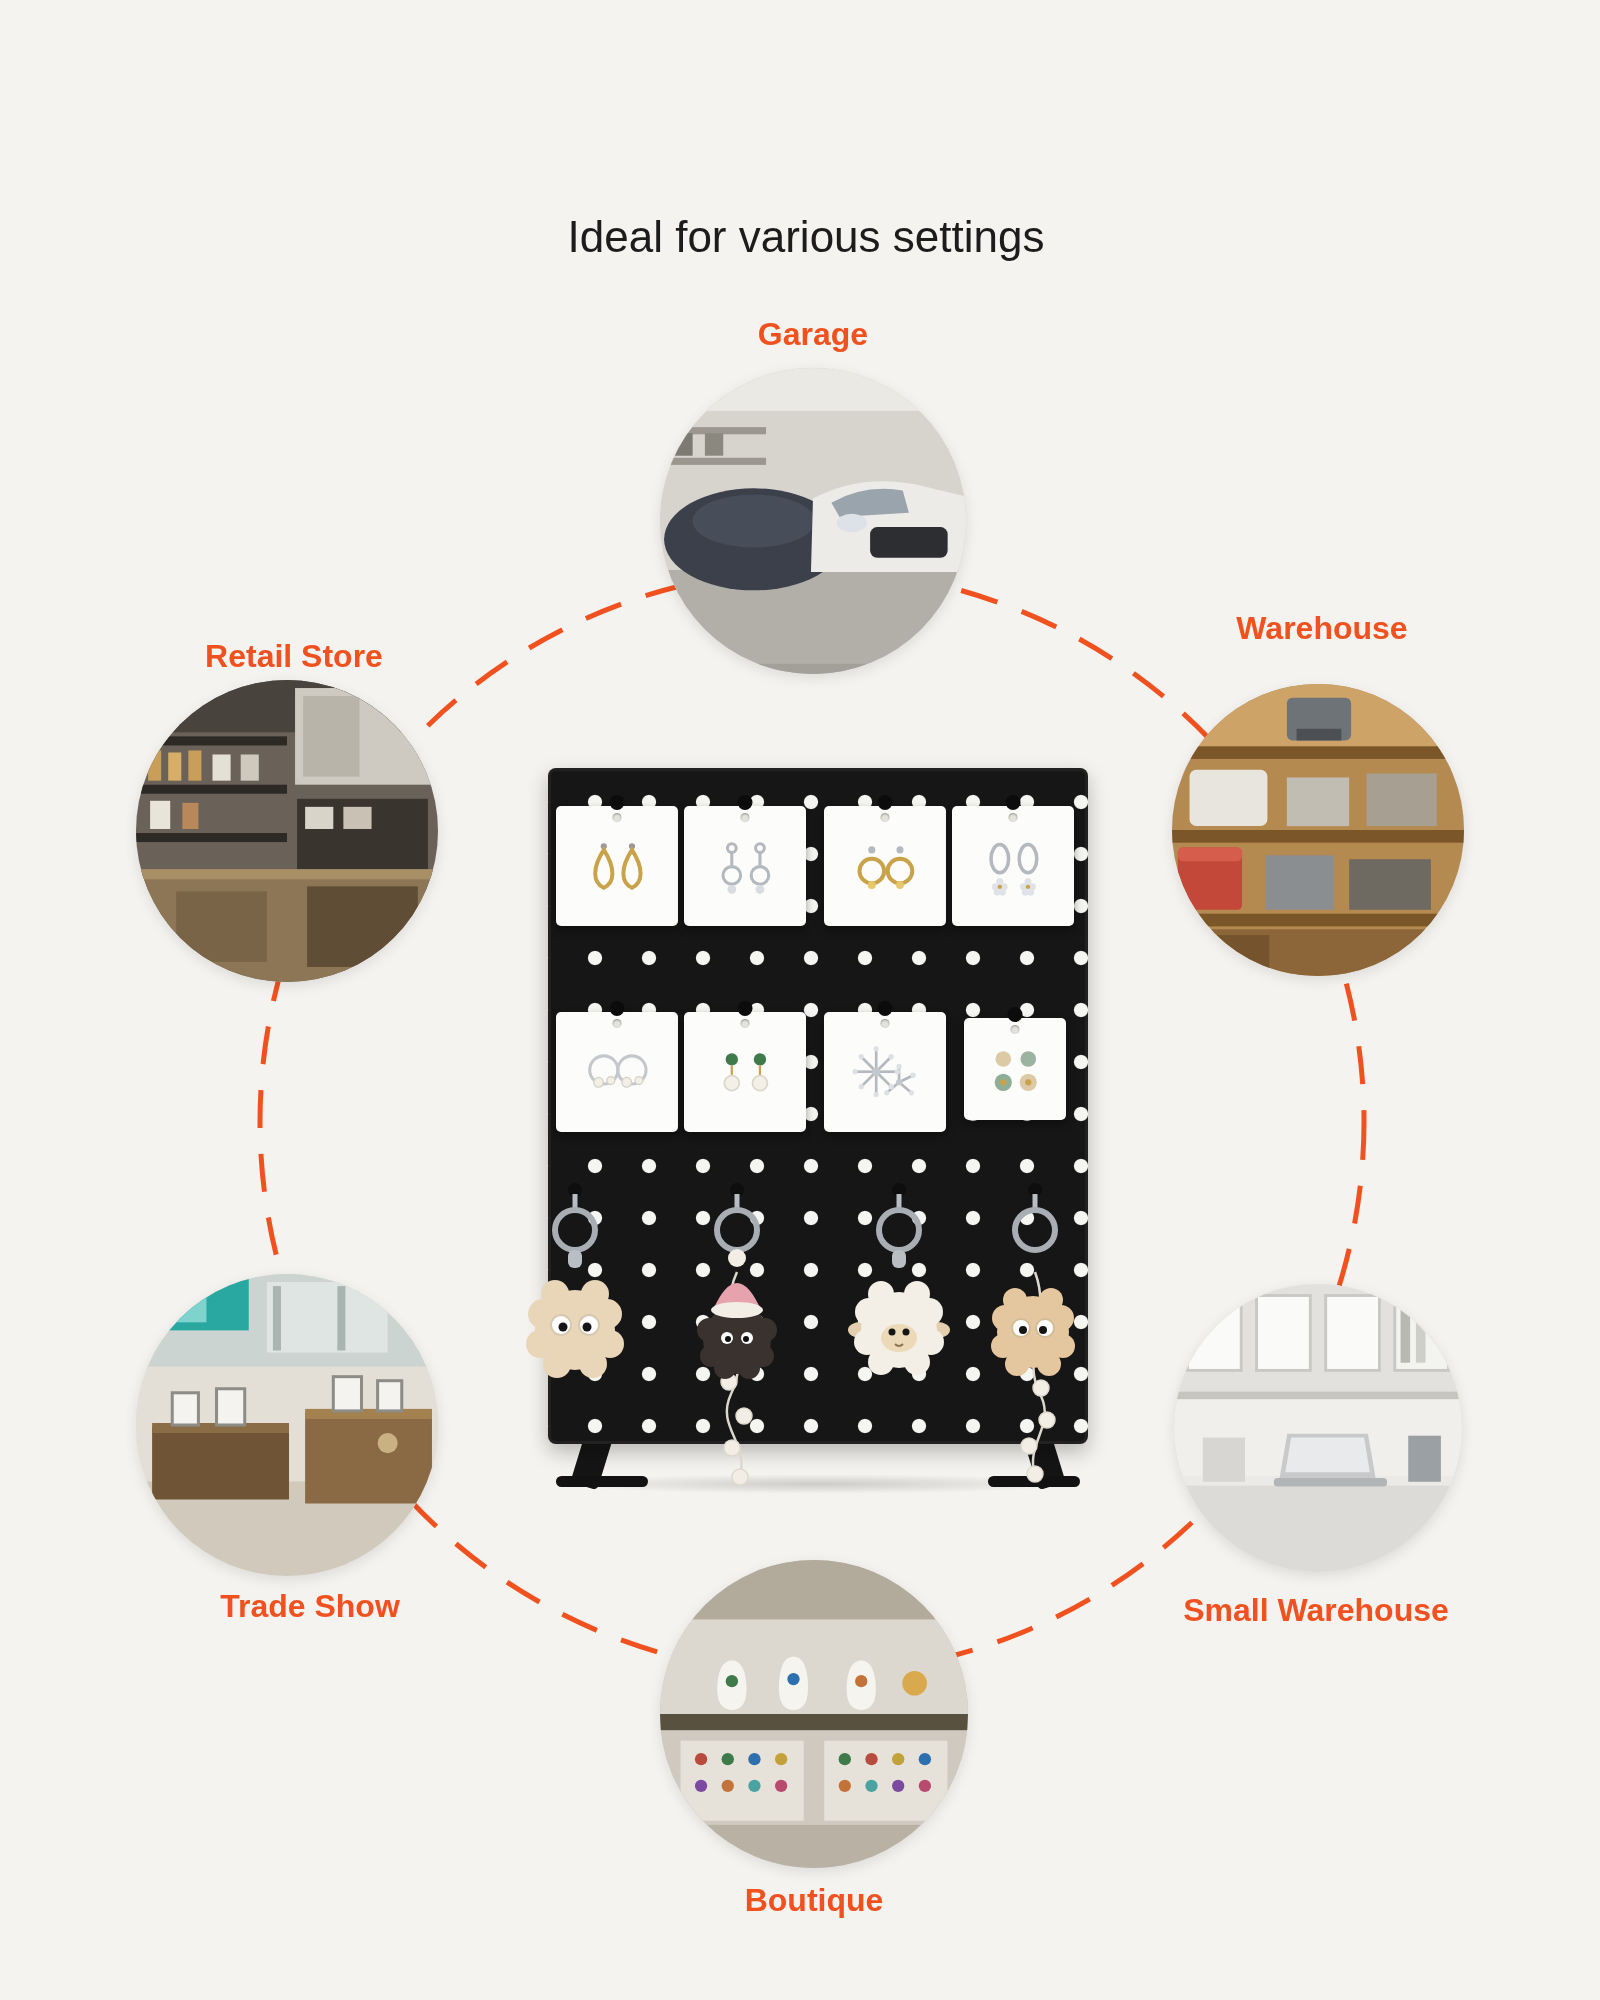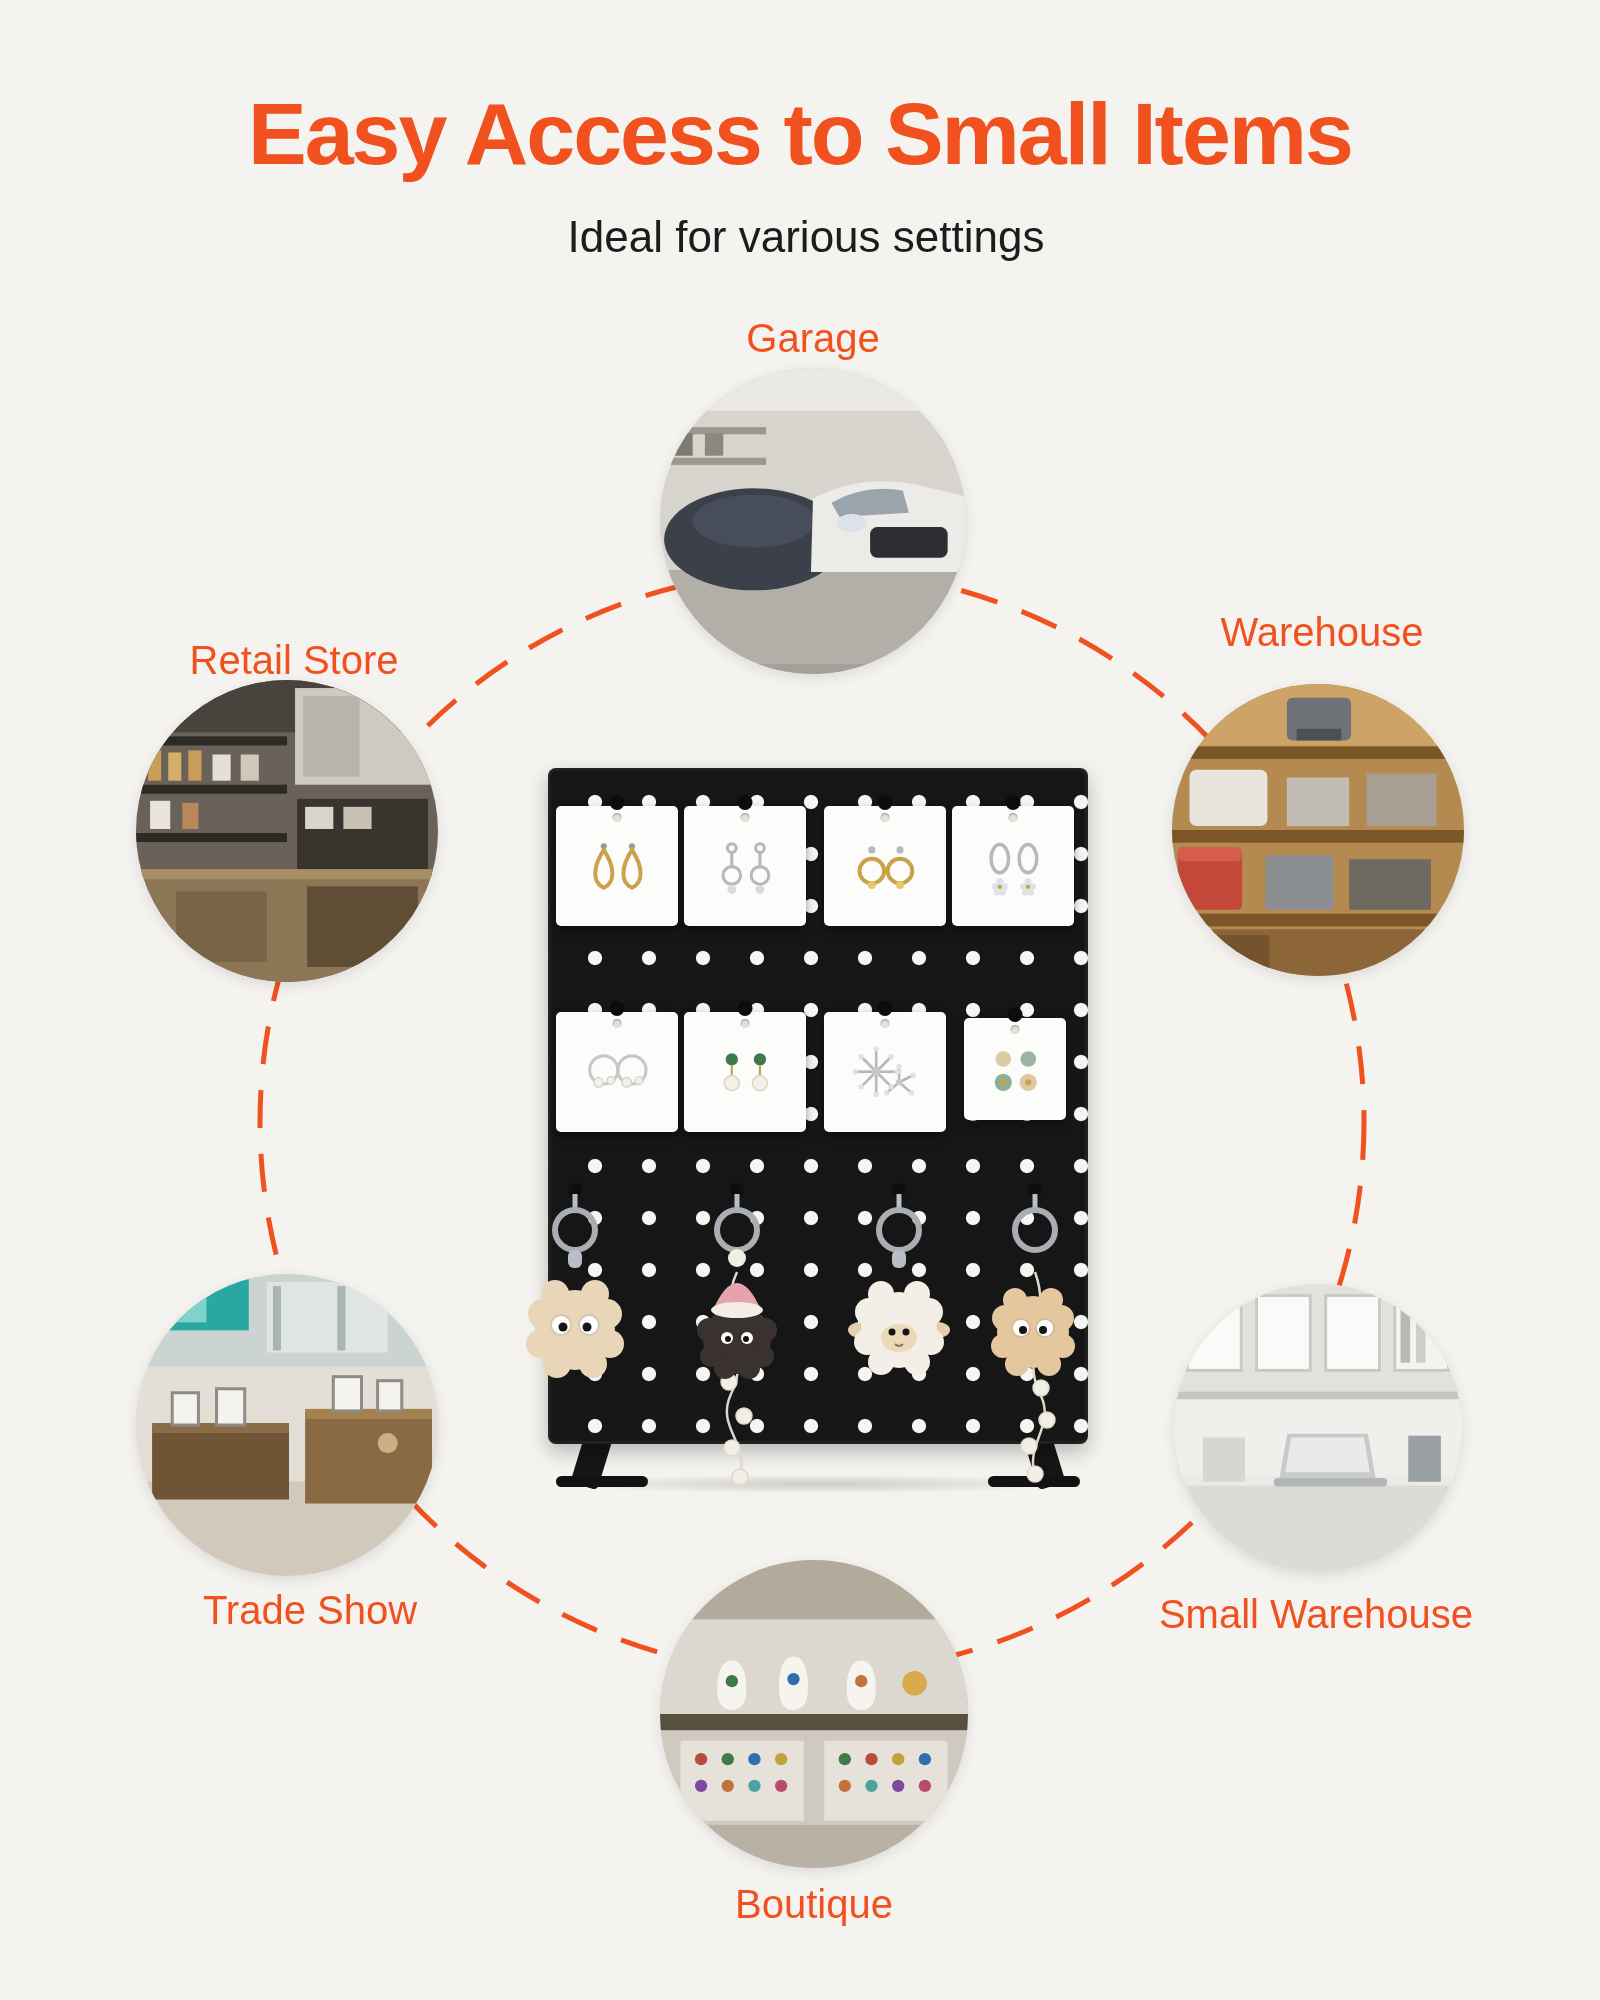--- a/index.html
+++ b/index.html
@@ -22,21 +22,21 @@
 
   .photo {
     position:absolute; border-radius:50%; overflow:hidden;
     box-shadow:0 4px 14px rgba(0,0,0,0.10);
     background:#ddd;
   }
   .photo svg { display:block; width:100%; height:100%; }
 
   .setting-label {
     position:absolute; transform:translateX(-50%);
-    font-size:40px; font-weight:400; color:var(--accent); white-space:nowrap;
+    font-size:32px; font-weight:700; color:var(--accent); white-space:nowrap;
   }
 
   
   .stand { position:absolute; left:540px; top:760px; width:556px; height:730px; }
   .board {
     position:absolute; left:8px; top:8px; width:540px; height:676px;
     background-color:#161616;
     background-image: radial-gradient(circle, #f5f5f2 6.5px, rgba(0,0,0,0) 7.6px);
     background-size:54px 52px; background-position:20px 8px;
     border-radius:8px;
@@ -69,21 +69,20 @@
   .card.small { width:102px; height:102px; }
 
   .keychain { position:absolute; width:160px; height:312px; }
   .keychain svg { display:block; width:100%; height:100%; }
 </style>
 </head>
 <body>
 
 <div class="canvas">
 
-  <div class="title">Easy Access to Small Items</div>
   <div class="subtitle">Ideal for various settings</div>
 
   <svg class="ring" width="1600" height="2000" viewBox="0 0 1600 2000">
     <circle class="ring-circle" cx="812" cy="1122" r="552"></circle>
   </svg>
 
   <div class="setting-label" style="left:813px; top:316px;">Garage</div>
   <div class="setting-label" style="left:294px; top:638px;">Retail Store</div>
   <div class="setting-label" style="left:1322px; top:610px;">Warehouse</div>
   <div class="setting-label" style="left:310px; top:1588px;text-align:center;">Trade Show</div>

